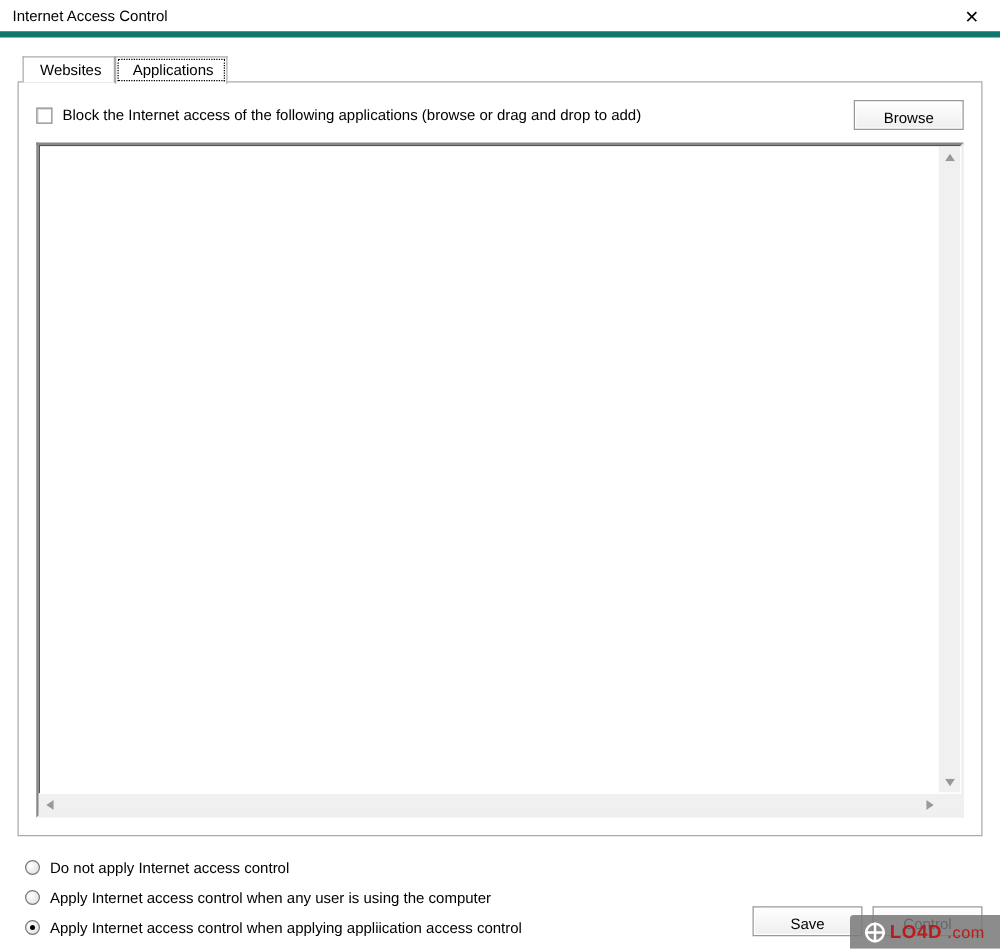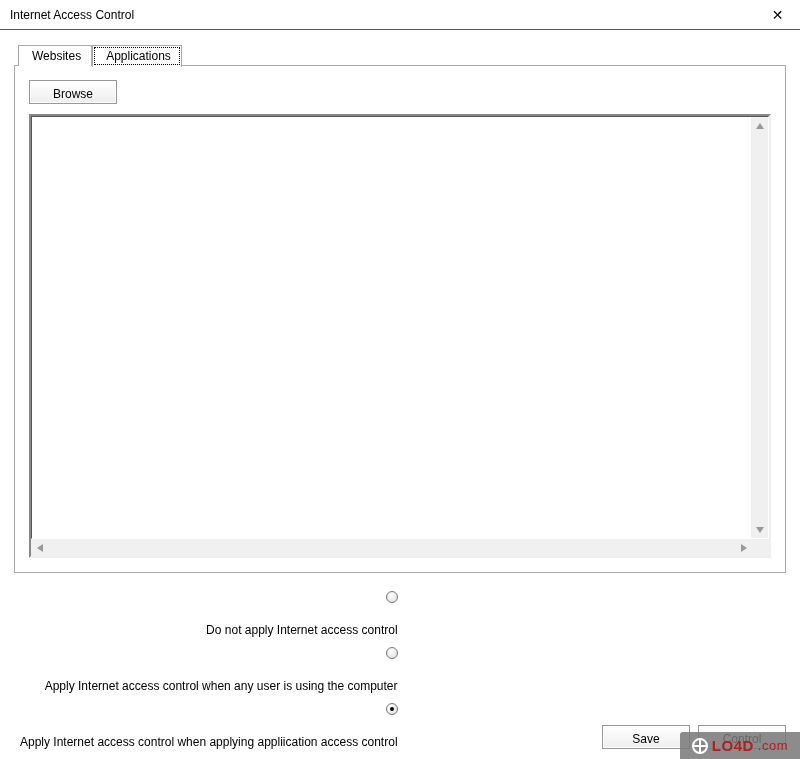--- a/index.html
+++ b/index.html
@@ -18,21 +18,21 @@
       background: #fff;
       display: flex;
       flex-direction: column;
     }
     .titlebar {
       height: 30px;
       display: flex;
       align-items: center;
       justify-content: space-between;
       padding: 0 0 0 10px;
-      border-bottom: 1px solid #0f766e;
+      border-bottom: 5px solid #0f766e;
     }
     .title {
       font-size: 12px;
       color: #000;
     }
     .close-btn {
       width: 45px;
       height: 30px;
       display: flex;
       align-items: center;
@@ -179,24 +179,23 @@
     }
     .radio-group {
       margin-top: 16px;
       display: flex;
       flex-direction: column;
       gap: 10px;
       padding-left: 6px;
     }
     .radio-row {
       display: flex;
-      align-items: flex-end;
-      gap: 20px;
-      cursor: pointer;
-      flex-direction: column;
+      align-items: center;
+      gap: 8px;
+      cursor: pointer;
     }
     .radio {
       width: 12px;
       height: 12px;
       border: 1px solid #777;
       border-radius: 50%;
       background: radial-gradient(circle at 35% 35%, #fff, #ddd);
       position: relative;
       flex-shrink: 0;
     }
@@ -278,20 +277,24 @@
       <div class="tab inactive">
         <span>Websites</span>
       </div>
       <div class="tab active">
         <span>Applications</span>
       </div>
     </div>
 
     <div class="tab-panel">
       <div class="top-row">
+        <label class="check-label">
+          <span class="checkbox"></span>
+          <span>Block the Internet access of the following applications (browse or drag and drop to add)</span>
+        </label>
         <button class="btn">Browse</button>
       </div>
 
       <div class="listbox-wrap">
         <div class="listbox-inner">
           <div class="list-content"></div>
           <div class="vscroll">
             <div class="scroll-arrow">
               <svg width="8" height="6" viewBox="0 0 8 6">
                   <path d="M4 0 L8 6 L0 6 Z" fill="#999"></path>

